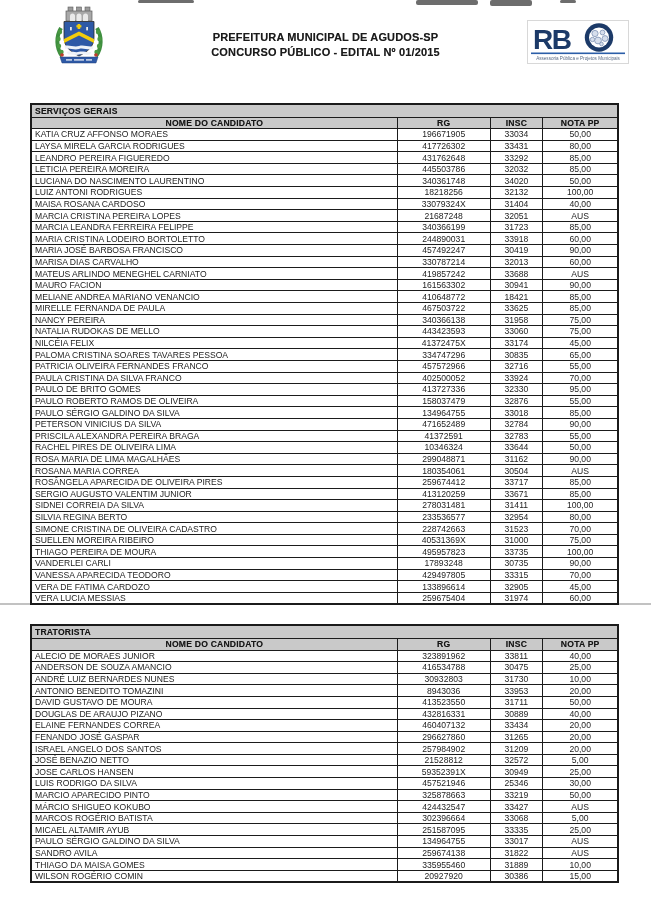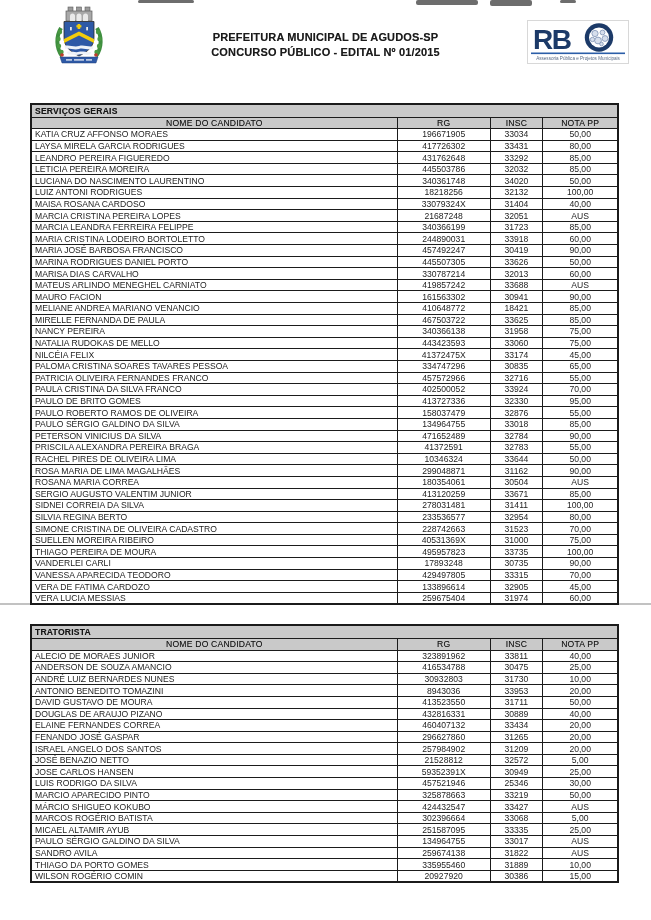--- a/index.html
+++ b/index.html
@@ -32,21 +32,21 @@
   table.roster td, table.roster th {
     border:1px solid #1b1b1b; overflow:hidden; white-space:nowrap;
     font-size:8.6px; line-height:10px; height:10.6px; padding:0 3px;
     vertical-align:middle;
   }
   tr.sec td {
     background:#c9c9c9; font-weight:bold; text-align:left; height:11.5px;
     letter-spacing:0.2px; text-shadow:0 0 0.4px rgba(0,0,0,0.4);
   }
   tr.cols th {
-    background:#c9c9c9; font-weight:normal; text-align:center;
+    background:#c9c9c9; font-weight:bold; text-align:center;
     letter-spacing:0.2px; text-shadow:0 0 0.4px rgba(0,0,0,0.4);
   }
   tbody td.c { text-align:center; }
   tbody td { color:#1d1d1d; }
 </style>
 </head>
 <body>
 
 <div class="page">
 
@@ -200,26 +200,20 @@
             <td class="c">33918</td>
             <td class="c">60,00</td>
           </tr>
           <tr>
             <td>MARIA JOSÉ BARBOSA FRANCISCO</td>
             <td class="c">457492247</td>
             <td class="c">30419</td>
             <td class="c">90,00</td>
           </tr>
           <tr>
-            <td>MARINA RODRIGUES DANIEL PORTO</td>
-            <td class="c">445507305</td>
-            <td class="c">33626</td>
-            <td class="c">50,00</td>
-          </tr>
-          <tr>
             <td>MARISA DIAS CARVALHO</td>
             <td class="c">330787214</td>
             <td class="c">32013</td>
             <td class="c">60,00</td>
           </tr>
           <tr>
             <td>MATEUS ARLINDO MENEGHEL CARNIATO</td>
             <td class="c">419857242</td>
             <td class="c">33688</td>
             <td class="c">AUS</td>
@@ -318,20 +312,26 @@
             <td>ROSA MARIA DE LIMA MAGALHÃES</td>
             <td class="c">299048871</td>
             <td class="c">31162</td>
             <td class="c">90,00</td>
           </tr>
           <tr>
             <td>ROSANA MARIA CORREA</td>
             <td class="c">180354061</td>
             <td class="c">30504</td>
             <td class="c">AUS</td>
+          </tr>
+          <tr>
+            <td>ROSÂNGELA APARECIDA DE OLIVEIRA PIRES</td>
+            <td class="c">259674412</td>
+            <td class="c">33717</td>
+            <td class="c">85,00</td>
           </tr>
           <tr>
             <td>SERGIO AUGUSTO VALENTIM JUNIOR</td>
             <td class="c">413120259</td>
             <td class="c">33671</td>
             <td class="c">85,00</td>
           </tr>
           <tr>
             <td>SIDNEI CORREIA DA SILVA</td>
             <td class="c">278031481</td>
@@ -510,21 +510,21 @@
             <td class="c">33017</td>
             <td class="c">AUS</td>
           </tr>
           <tr>
             <td>SANDRO AVILA</td>
             <td class="c">259674138</td>
             <td class="c">31822</td>
             <td class="c">AUS</td>
           </tr>
           <tr>
-            <td>THIAGO DA PORTO GOMES</td>
+            <td>THIAGO DA MAISA GOMES</td>
             <td class="c">335955460</td>
             <td class="c">31889</td>
             <td class="c">10,00</td>
           </tr>
           <tr>
             <td>WILSON ROGÉRIO COMIN</td>
             <td class="c">20927920</td>
             <td class="c">30386</td>
             <td class="c">15,00</td>
           </tr>

